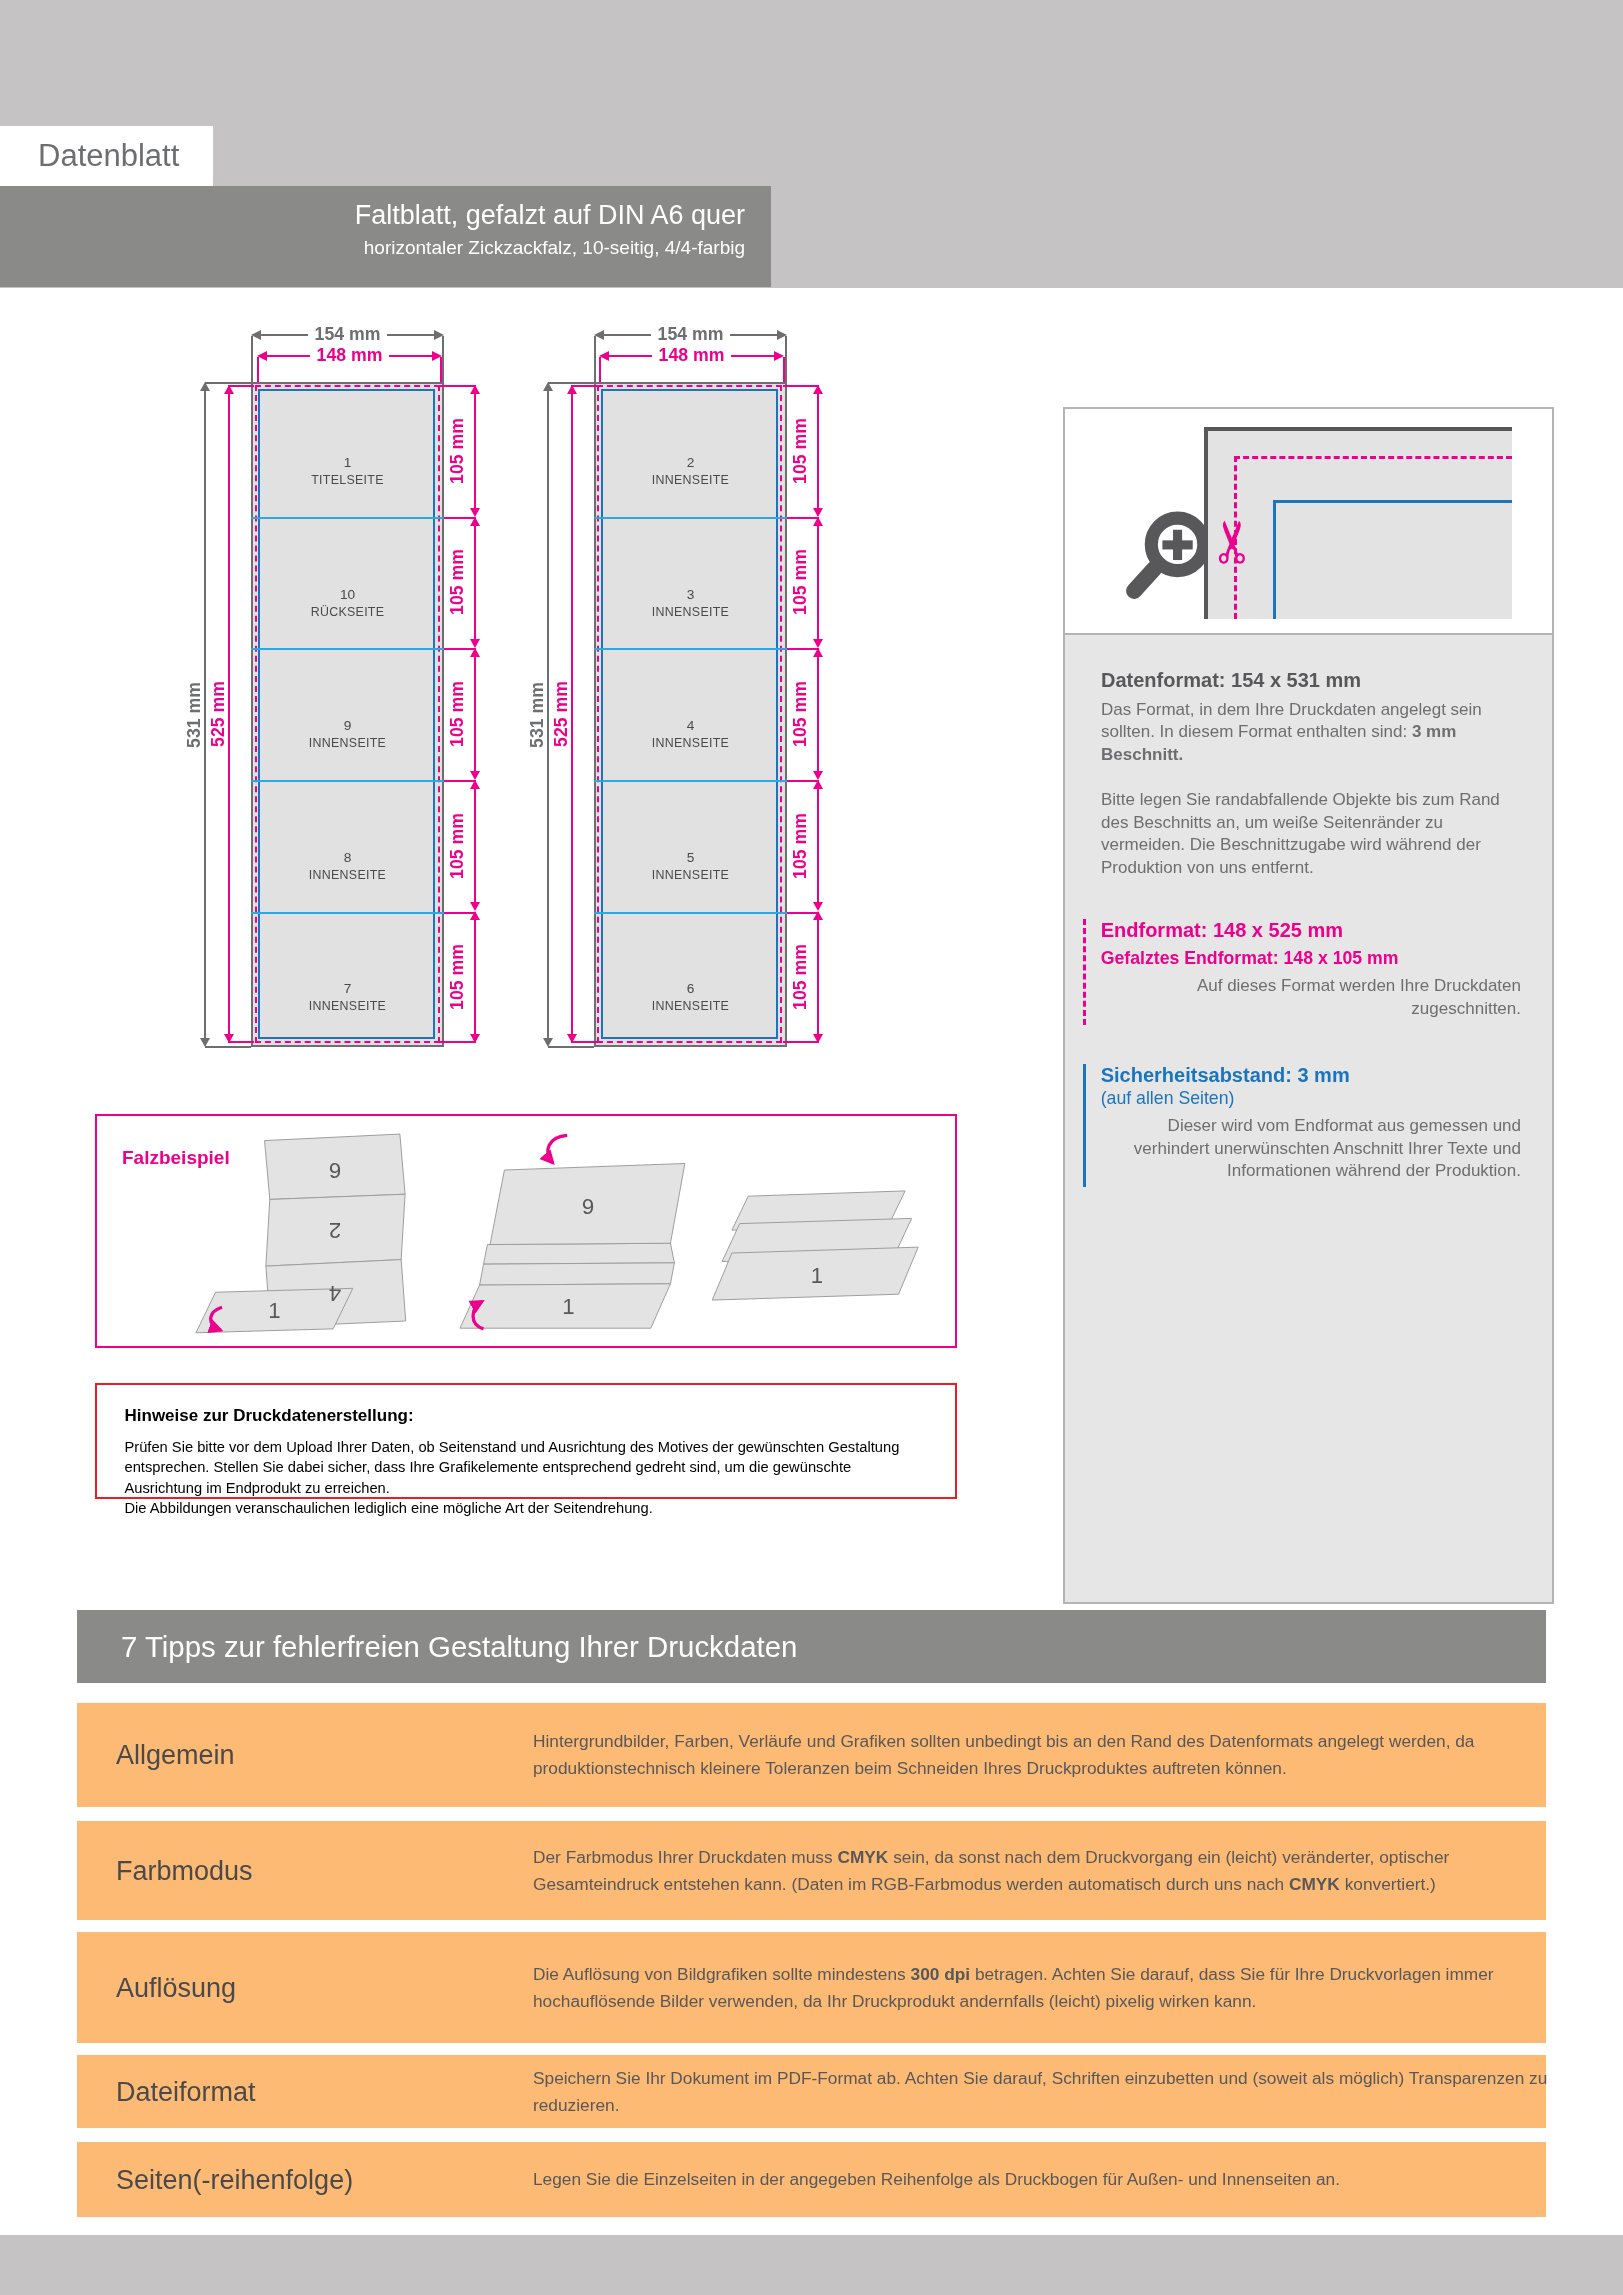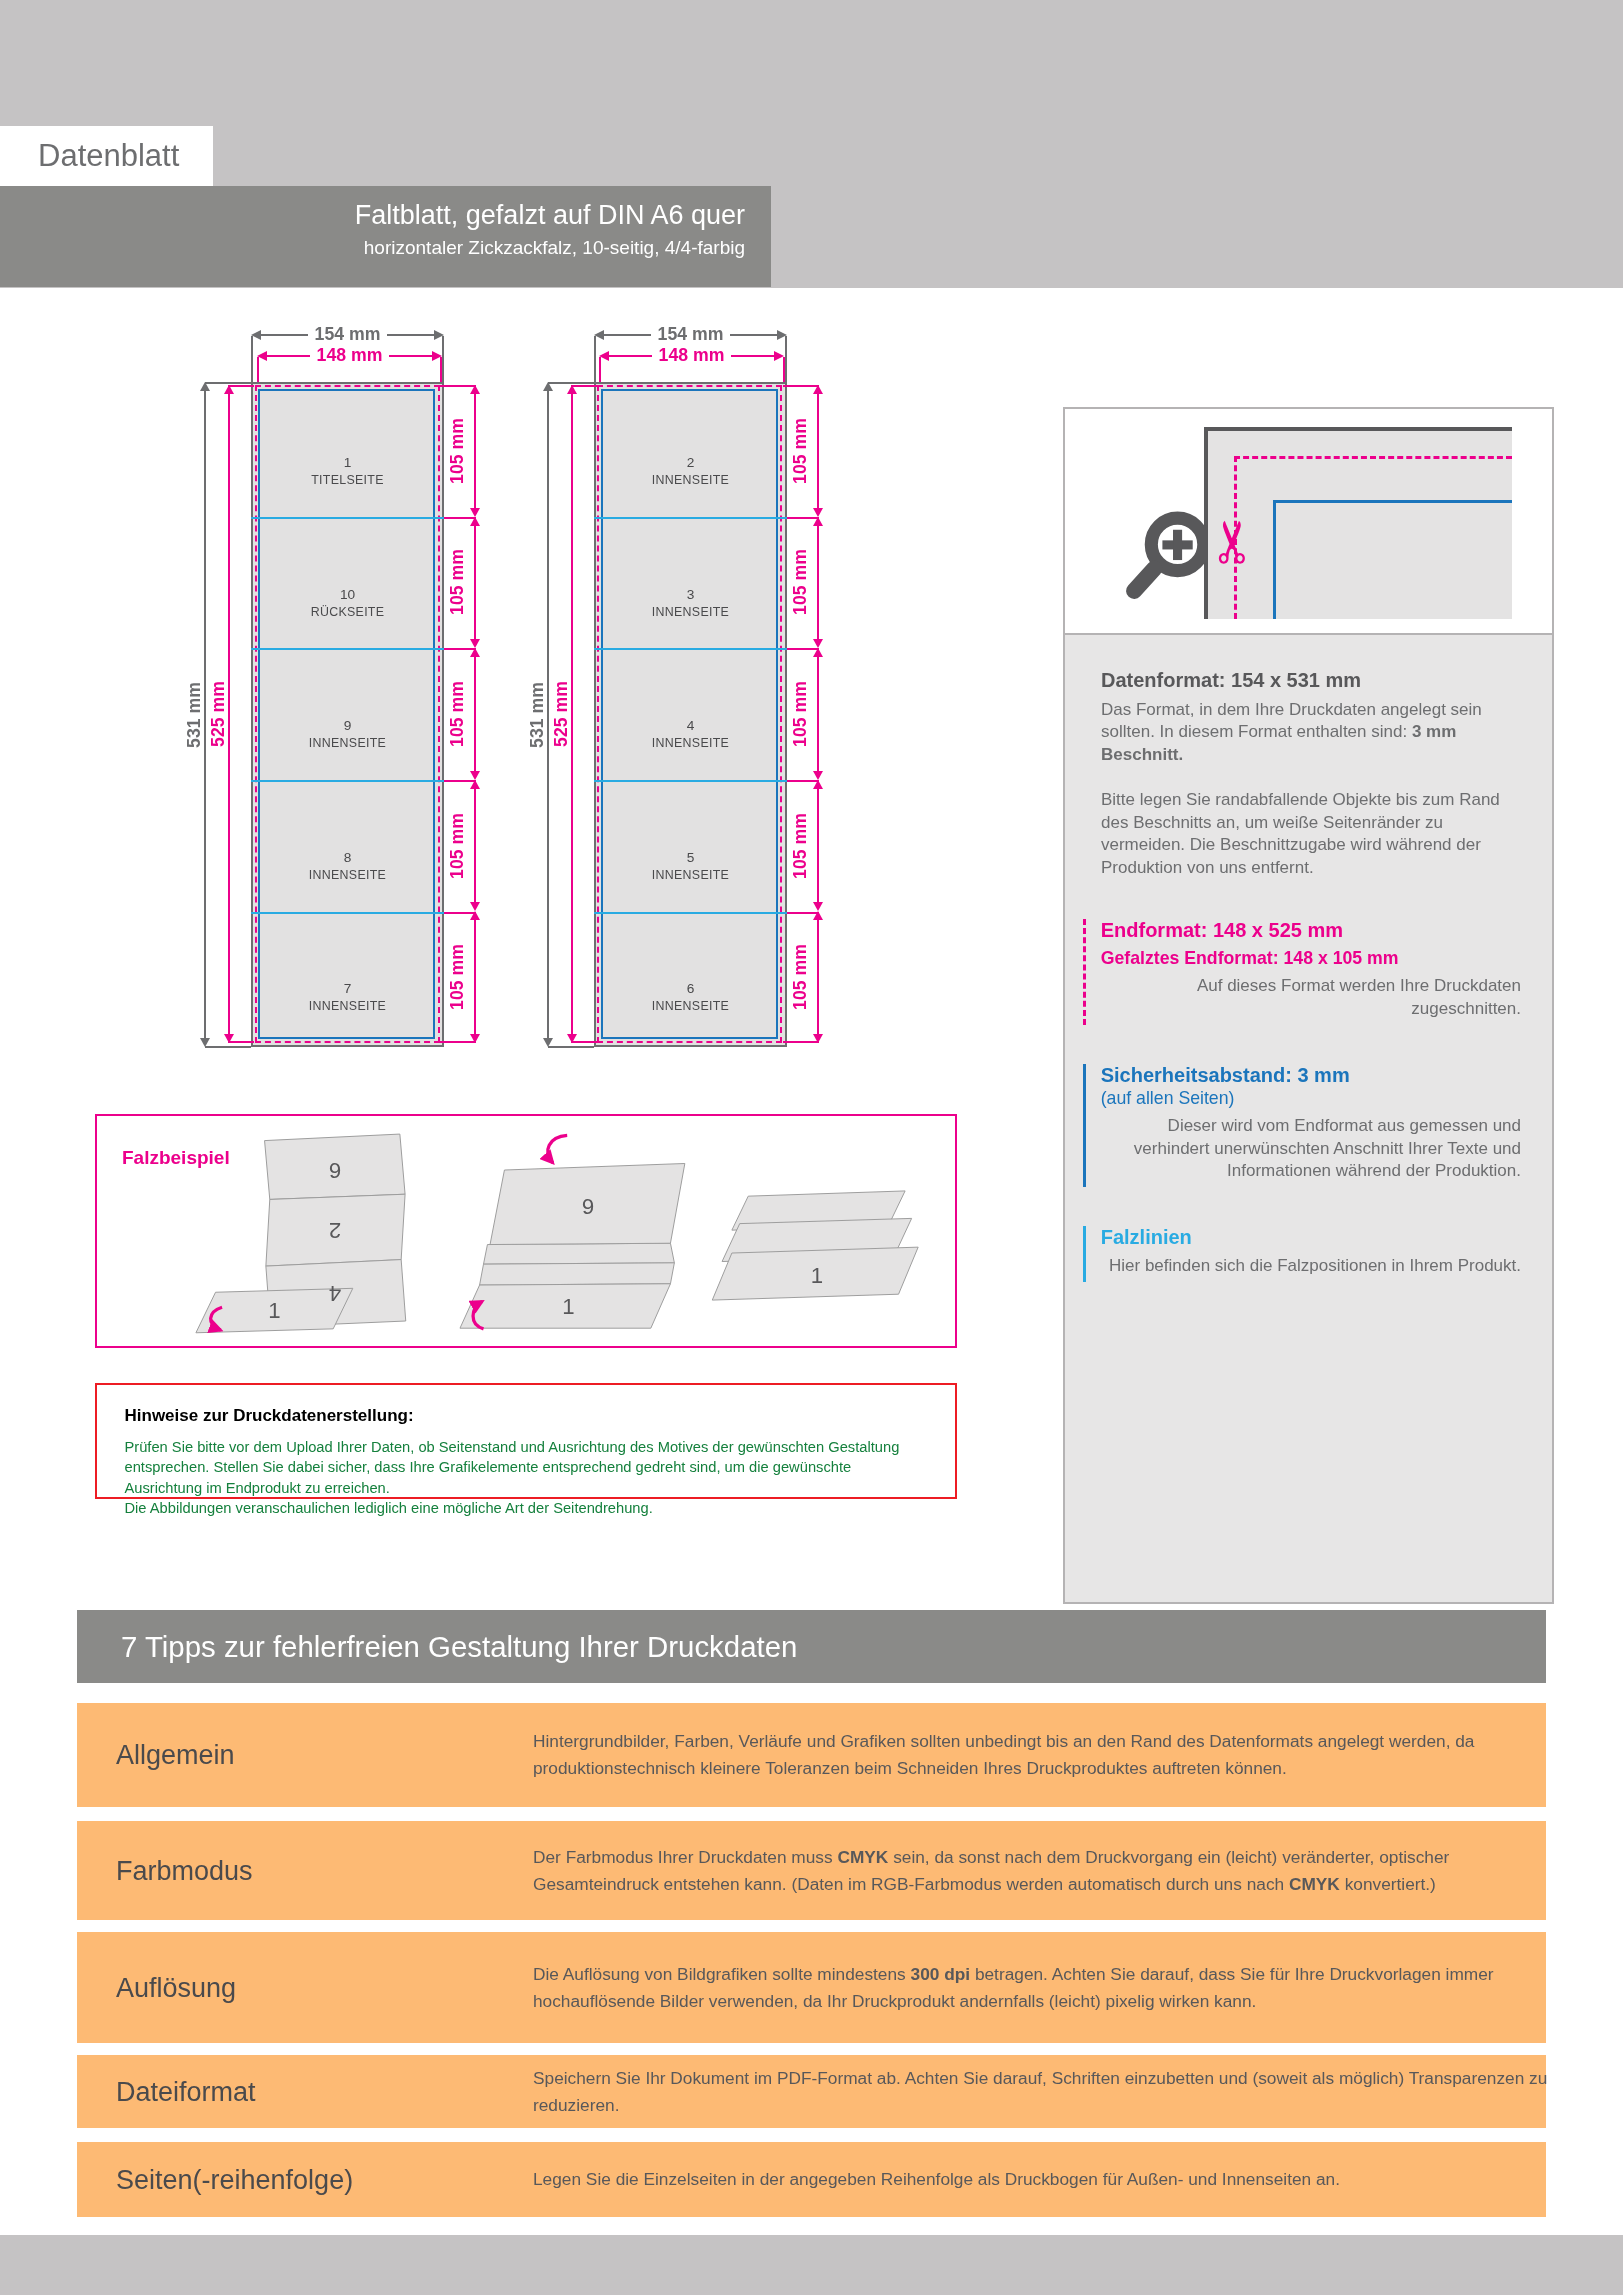--- a/index.html
+++ b/index.html
@@ -63,21 +63,21 @@
   .blk.blue{border-left:3.3px solid #1b75bc;}
   .blk.cyan{border-left:3.3px solid #29abe2;}
   .blk p:last-child{margin-bottom:0;padding-bottom:3.9px;text-align:right;}
   
   .falz-box{left:95px;top:1114px;width:862px;height:234px;border:2.6px solid #ec008c;background:#fff;box-sizing:border-box;}
   .falz-label{position:absolute;left:25px;top:31px;color:#ec008c;font-weight:bold;font-size:19px;}
   .falz-box svg text{font-size:34px;fill:#58585a;font-family:"Liberation Sans",sans-serif;}
   
   .hinweis-box{left:95px;top:1383px;width:862px;height:116px;border:2.6px solid #ed1c24;background:#fff;box-sizing:border-box;padding:21px 29.4px 0 27.5px;}
   .hinweis-box h5{margin:0 0 10.5px 0;font-size:17px;color:#000;}
-  .hinweis-box p{margin:0;font-size:14.7px;color:#15803d;line-height:1.4;white-space:pre-line;}
+  .hinweis-box p{margin:0;font-size:14.7px;color:#000000;line-height:1.4;white-space:pre-line;}
   
   .tipps-banner{left:77px;top:1610px;width:1469px;height:73px;background:#8a8a88;display:flex;align-items:center;}
   .tipps-banner span{padding-left:44px;color:#fff;font-size:29.4px;font-weight:300;}
   .tip-row{left:77px;width:1469px;background:#fdba74;}
   .tip-row .rlabel{position:absolute;left:39px;top:50%;transform:translateY(-50%);font-size:27px;color:#4a4a4c;font-weight:300;}
   .tip-row .rbody{position:absolute;left:456px;top:0;bottom:0;width:1021px;display:flex;align-items:center;font-size:17.3px;color:#58585a;line-height:1.55;}
   .footer-band{left:0;top:2235px;width:1623px;height:60px;background:#c5c3c4;}
 </style>
 </head>
 <body>
@@ -321,24 +321,20 @@
     <p>Bitte legen Sie randabfallende Objekte bis zum Rand des Beschnitts an, um weiße Seitenränder zu vermeiden. Die Beschnittzugabe wird während der Produktion von uns entfernt.</p>
     <div class="blk pink">
       <h3 class="h-pink">Endformat: 148 x 525 mm</h3>
       <h4 class="h-pink">Gefalztes Endformat: 148 x 105 mm</h4>
       <p>Auf dieses Format werden Ihre Druckdaten zugeschnitten.</p>
     </div>
     <div class="blk blue">
       <h3 class="h-blue" style="margin-bottom:1.3px;">Sicherheitsabstand: 3 mm</h3>
       <h4 class="h-blue" style="font-weight:normal;">(auf allen Seiten)</h4>
       <p>Dieser wird vom Endformat aus gemessen und verhindert unerwünschten Anschnitt Ihrer Texte und Informationen während der Produktion.</p>
-    </div>
-    <div class="blk cyan">
-      <h3 class="h-cyan">Falzlinien</h3>
-      <p>Hier befinden sich die Falzpositionen in Ihrem Produkt.</p>
     </div>
   </div>
 </div>
 
 <div class="abs falz-box">
   <div class="falz-label">Falzbeispiel</div>
   <svg style="position:absolute;left:19.6px;top:5.2px;" width="818" height="217" viewBox="0 0 1250 332">
     <defs>
       <marker id="ah" viewBox="0 0 10 10" refX="8" refY="5" markerWidth="4.5" markerHeight="4.5" orient="auto-start-reverse">
         <path d="M0,0 L10,5 L0,10 z" fill="#ec008c"></path>

